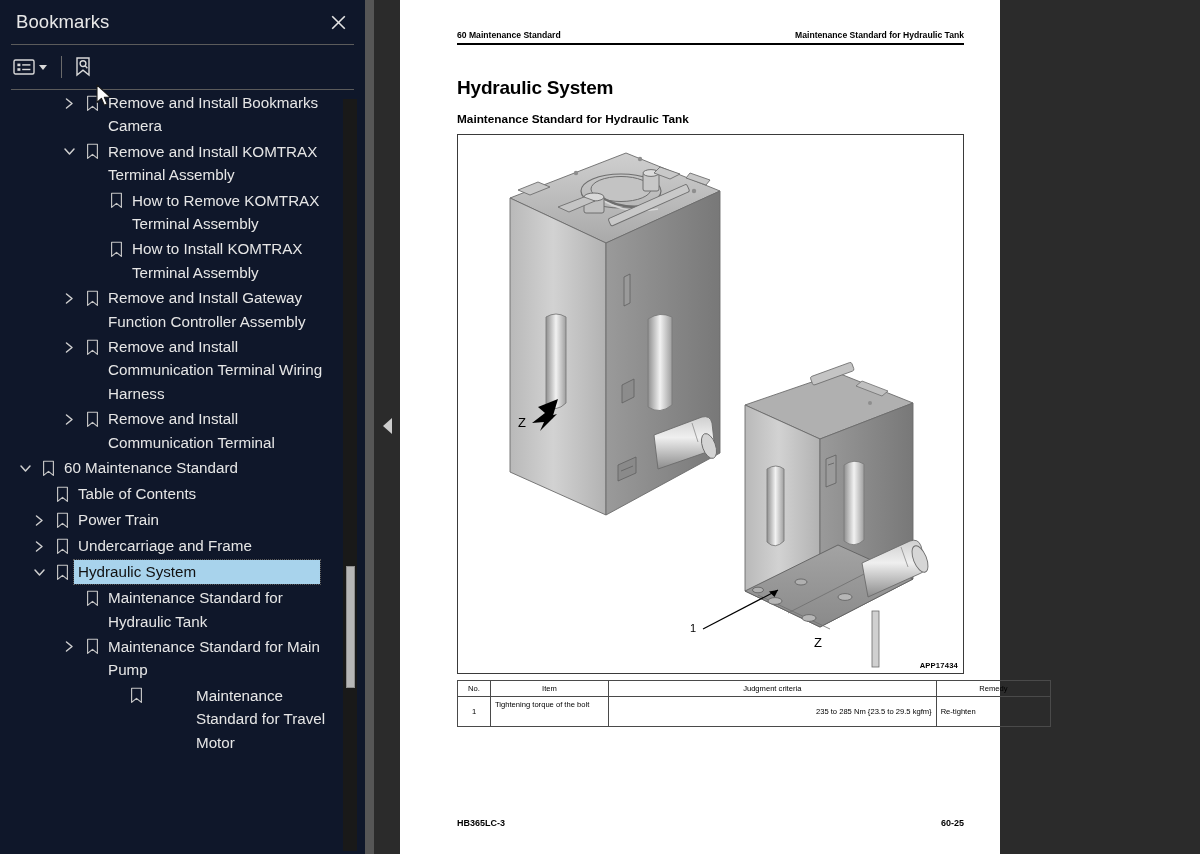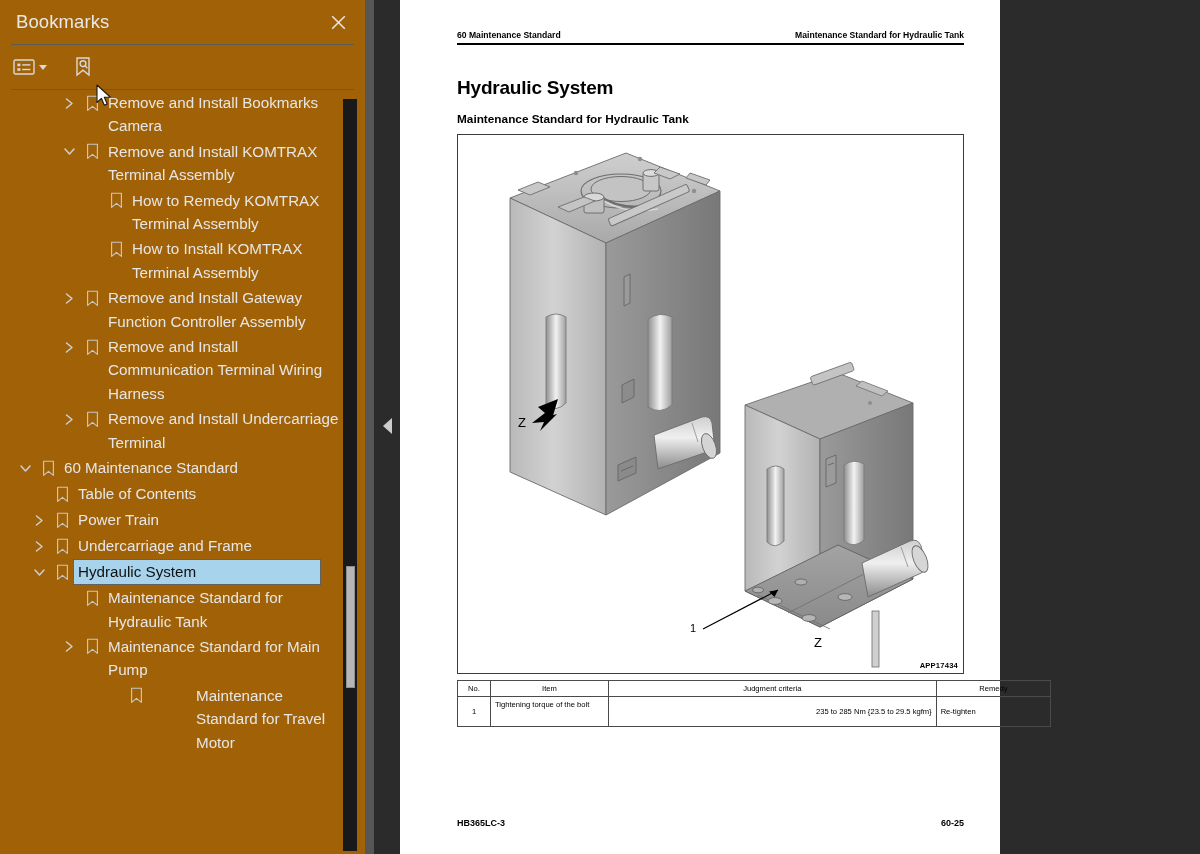--- a/index.html
+++ b/index.html
@@ -7,21 +7,21 @@
     width: 1200px; height: 854px;
     overflow: hidden;
     font-family: "Liberation Sans", sans-serif;
     background: #2b2b2b;
   }
   #app { position: relative; width: 1200px; height: 854px; display: flex; }
 
   
   #sidebar {
     width: 365px; height: 854px;
-    background: #a16207;
+    background: #0f172a;
     position: relative;
     flex: 0 0 365px;
   }
   #sb-header {
     height: 44px;
     display: flex; align-items: center;
     padding: 0 14px 0 16px;
   }
   #sb-title {
     font-size: 18.5px; color: #e8e8e8; font-weight: 400;
@@ -308,21 +308,21 @@
             </div>
             <div class="node-label">Remove and Install KOMTRAX Terminal Assembly</div>
           </div>
           <div class="node" style="padding-left: 82px;">
             <div class="twisty"></div>
             <div class="bmk-icon">
               <svg width="13" height="17" viewBox="0 0 13 17">
                 <path d="M1.6 1.2 H11.4 V15.4 L6.5 11.4 L1.6 15.4 Z" fill="none" stroke="#c6c6c6" stroke-width="1.15" stroke-linejoin="round"></path>
               </svg>
             </div>
-            <div class="node-label">How to Remedy KOMTRAX Terminal Assembly</div>
+            <div class="node-label">How to Remove KOMTRAX Terminal Assembly</div>
           </div>
           <div class="node" style="padding-left: 82px;">
             <div class="twisty"></div>
             <div class="bmk-icon">
               <svg width="13" height="17" viewBox="0 0 13 17">
                 <path d="M1.6 1.2 H11.4 V15.4 L6.5 11.4 L1.6 15.4 Z" fill="none" stroke="#c6c6c6" stroke-width="1.15" stroke-linejoin="round"></path>
               </svg>
             </div>
             <div class="node-label">How to Install KOMTRAX Terminal Assembly</div>
           </div>
@@ -356,21 +356,21 @@
             <div class="twisty">
               <svg width="11" height="13" viewBox="0 0 11 13">
                 <path d="M2.5 2 L8 6.5 L2.5 11" fill="none" stroke="#cfcfcf" stroke-width="1.5" stroke-linecap="round" stroke-linejoin="round"></path>
               </svg>
             </div>
             <div class="bmk-icon">
               <svg width="13" height="17" viewBox="0 0 13 17">
                 <path d="M1.6 1.2 H11.4 V15.4 L6.5 11.4 L1.6 15.4 Z" fill="none" stroke="#c6c6c6" stroke-width="1.15" stroke-linejoin="round"></path>
               </svg>
             </div>
-            <div class="node-label">Remove and Install Undercarriage Terminal</div>
+            <div class="node-label">Remove and Install Communication Terminal</div>
           </div>
           <div class="node" style="padding-left: 14px;">
             <div class="twisty">
               <svg width="13" height="11" viewBox="0 0 13 11">
                 <path d="M2 3 L6.5 8 L11 3" fill="none" stroke="#cfcfcf" stroke-width="1.5" stroke-linecap="round" stroke-linejoin="round"></path>
               </svg>
             </div>
             <div class="bmk-icon">
               <svg width="13" height="17" viewBox="0 0 13 17">
                 <path d="M1.6 1.2 H11.4 V15.4 L6.5 11.4 L1.6 15.4 Z" fill="none" stroke="#c6c6c6" stroke-width="1.15" stroke-linejoin="round"></path>

